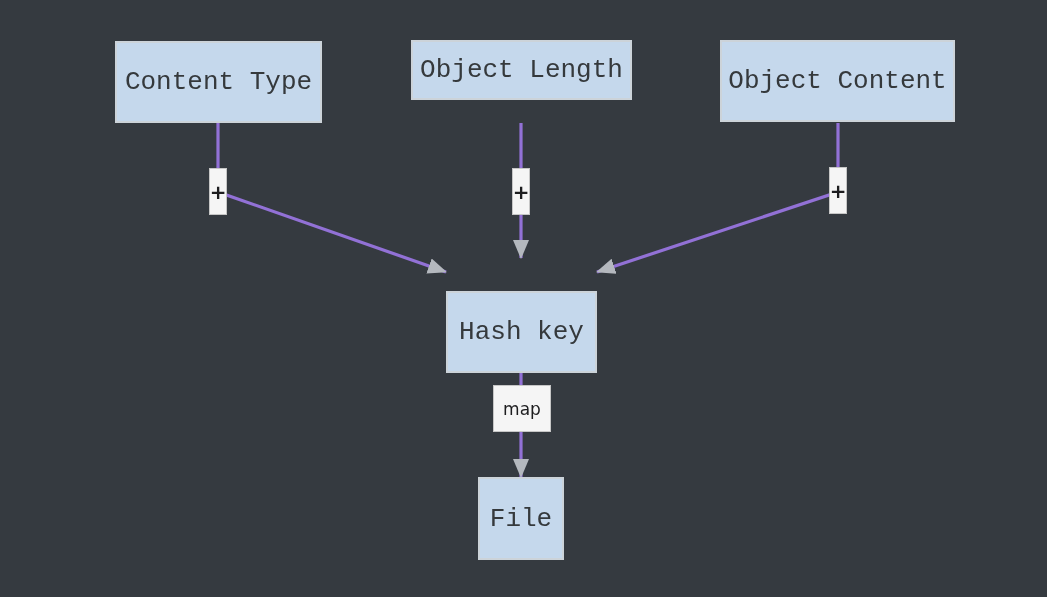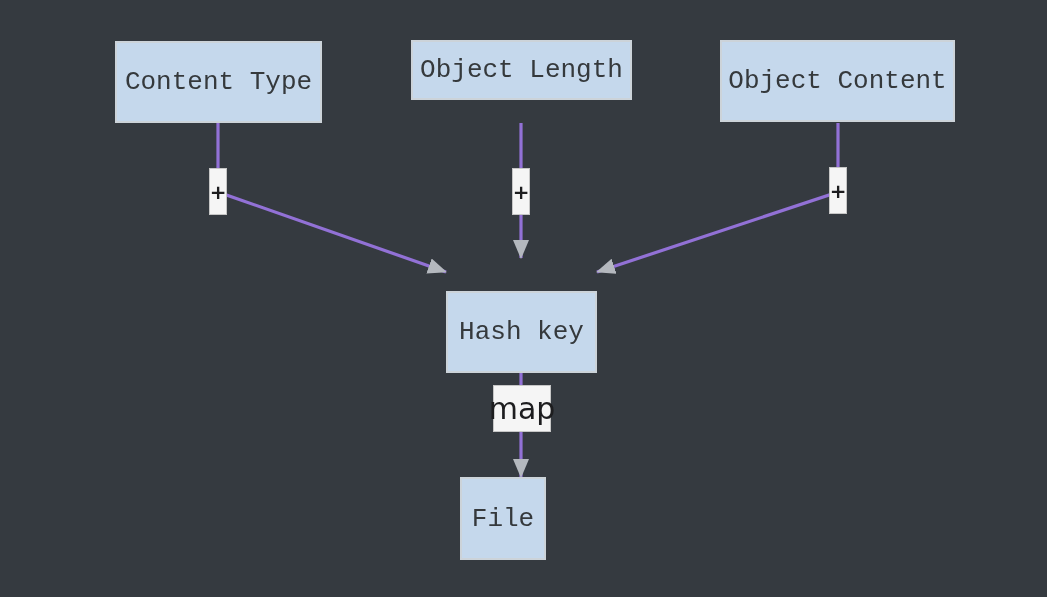--- a/index.html
+++ b/index.html
@@ -68,21 +68,21 @@
   .edge-label.plus {
     width: 18px;
     height: 47px;
     font-size: 20px;
     font-weight: bold;
     line-height: 1;
   }
   .edge-label.map {
     width: 58px;
     height: 47px;
-    font-size: 30px;
+    font-size: 17px;
   }
 </style>
 </head>
 <body>
 
 <div class="canvas">
 
   <svg class="edges-layer" width="1047" height="597" viewBox="0 0 1047 597" xmlns="http://www.w3.org/2000/svg">
     <defs>
       <marker id="arrow" markerUnits="userSpaceOnUse" markerWidth="20" markerHeight="18" refX="18" refY="8" orient="auto">
@@ -104,21 +104,21 @@
   </div>
 
   <div class="node" style="left:720px; top:40px; width:235px; height:82px;">
     <span>Object Content</span>
   </div>
 
   <div class="node" style="left:446px; top:259px; width:151px; height:82px;margin-top:32px;">
     <span>Hash key</span>
   </div>
 
-  <div class="node" style="left:460px; top:477px; width:86px; height:83px;">
+  <div class="node" style="left:478px; top:477px; width:86px; height:83px;">
     <span>File</span>
   </div>
 
   <div class="edge-label plus" style="left:209px; top:168px;">+</div>
 
   <div class="edge-label plus" style="left:512px; top:168px;">+</div>
 
   <div class="edge-label plus" style="left:829px; top:167px;">+</div>
 
   <div class="edge-label map" style="left:493px; top:385px;">map</div>

